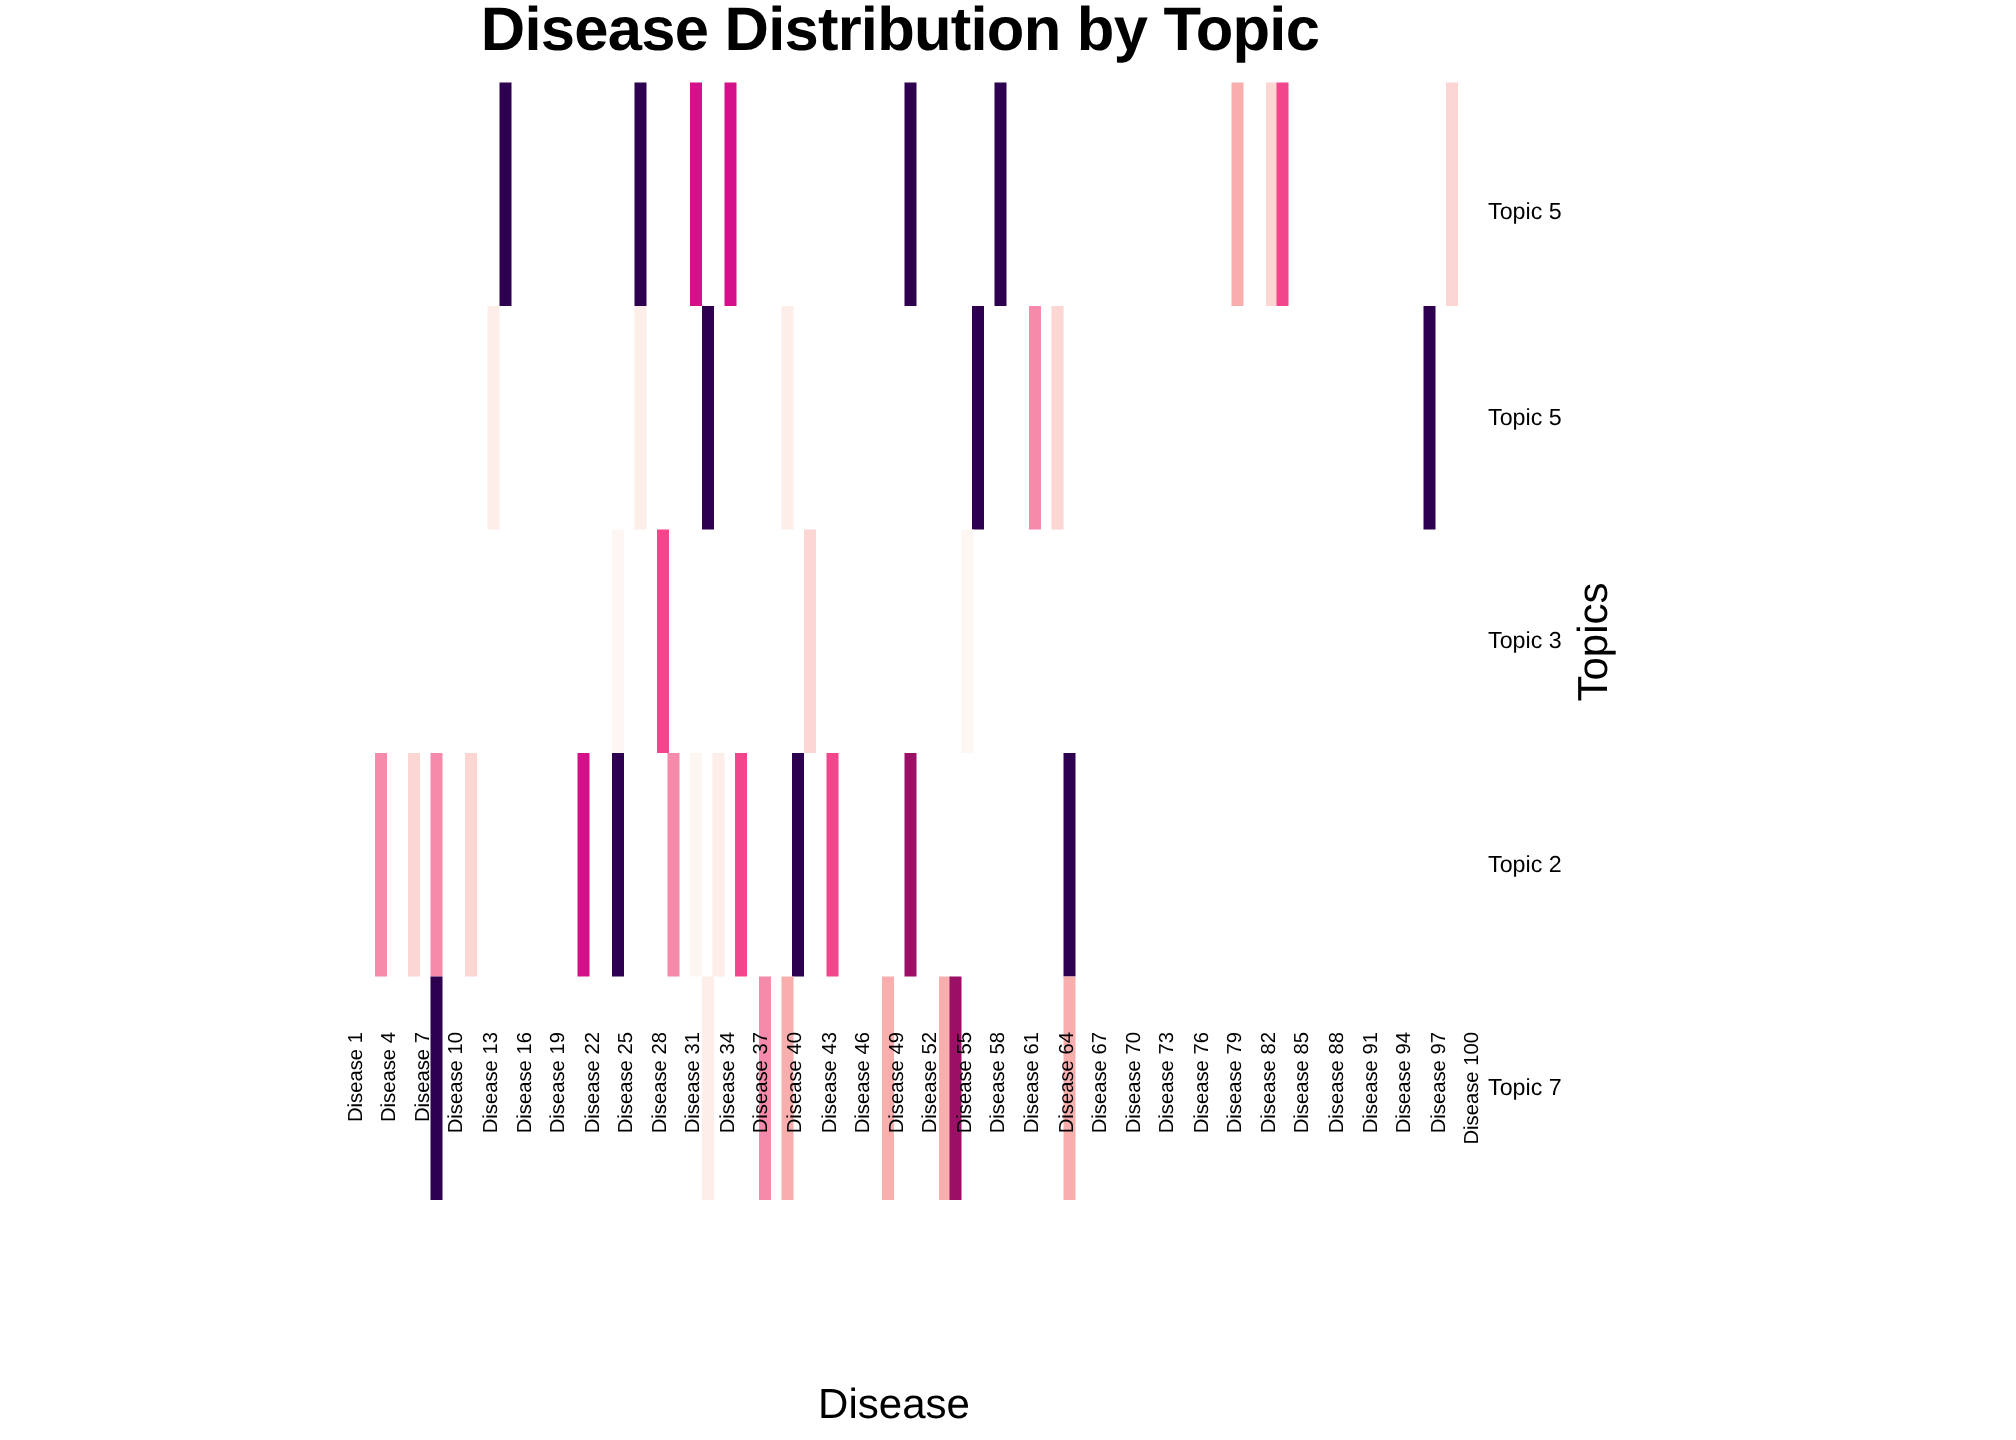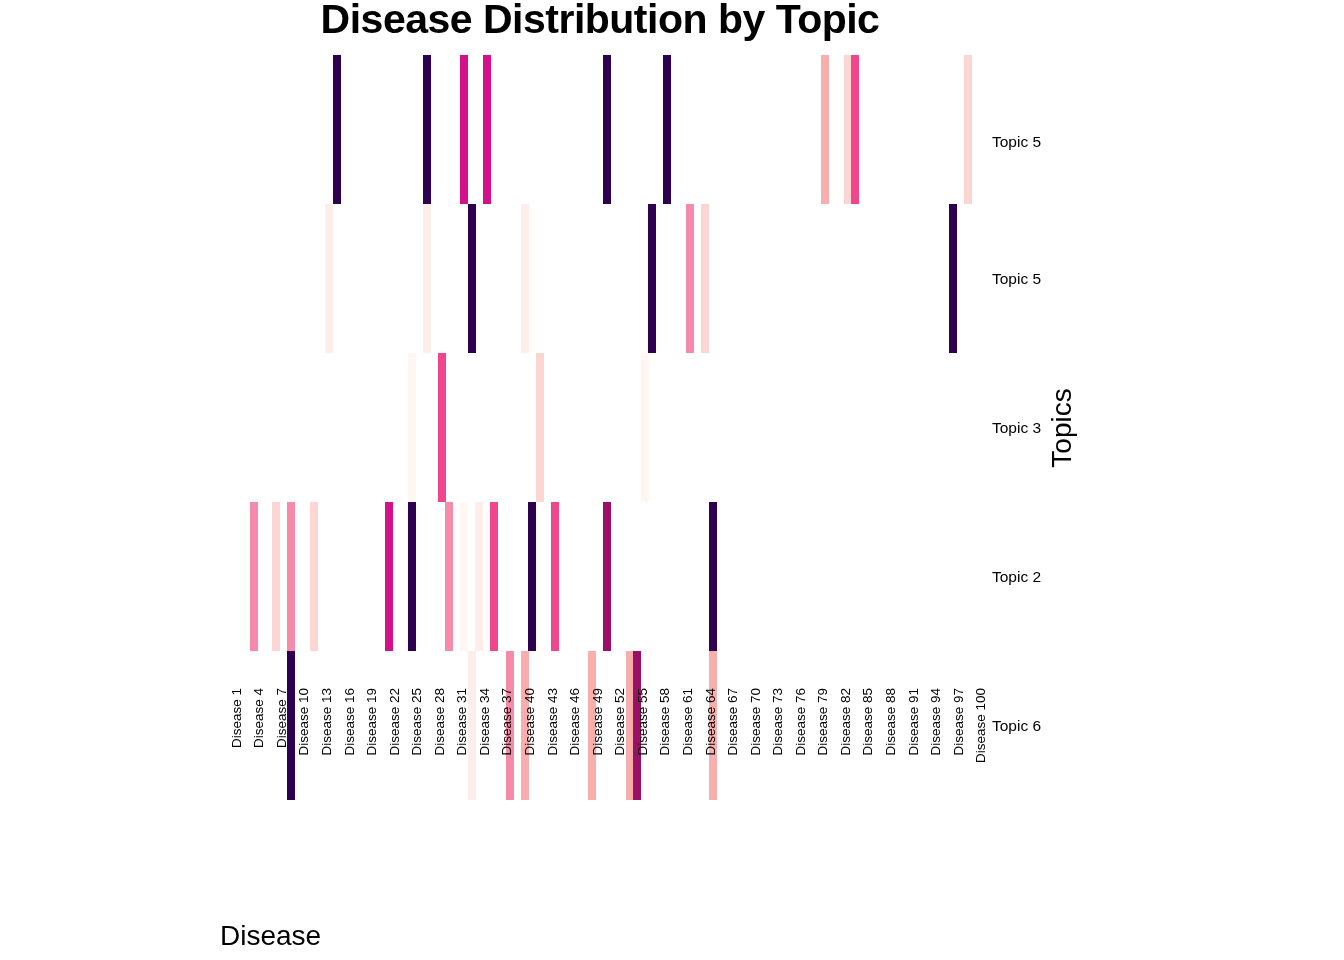--- a/index.html
+++ b/index.html
@@ -98,21 +98,21 @@
     text-align: right;
     direction: ltr;
   }
 
   
   #x-axis-title {
     position: absolute;
     left: 220px;
     top: 920px;
     width: 752px;
-    text-align: left;
+    text-align: center;
     font-size: 28px;
     font-family: "Liberation Sans", sans-serif;
     white-space: nowrap;
   }
 </style>
 </head>
 <body>
 
 <div id="root">
 
@@ -210,20 +210,20 @@
       <div class="xtick" style="left: 928.12px;">Disease 94</div>
       <div class="xtick" style="left: 950.68px;">Disease 97</div>
       <div class="xtick" style="left: 973.24px;">Disease 100</div>
     </div>
 
   <div id="ylabel-layer">
       <div class="topic-label" style="top: 134px;">Topic 5</div>
       <div class="topic-label" style="top: 270.5px;">Topic 5</div>
       <div class="topic-label" style="top: 419.5px;">Topic 3</div>
       <div class="topic-label" style="top: 568.5px;">Topic 2</div>
-      <div class="topic-label" style="top: 717.5px;">Topic 6</div>
+      <div class="topic-label" style="top: 717.5px;">Topic 7</div>
     </div>
 
   <div id="y-axis-title">Topics</div>
 
   <div id="x-axis-title">Disease</div>
 
 </div>
 
 </body></html>

